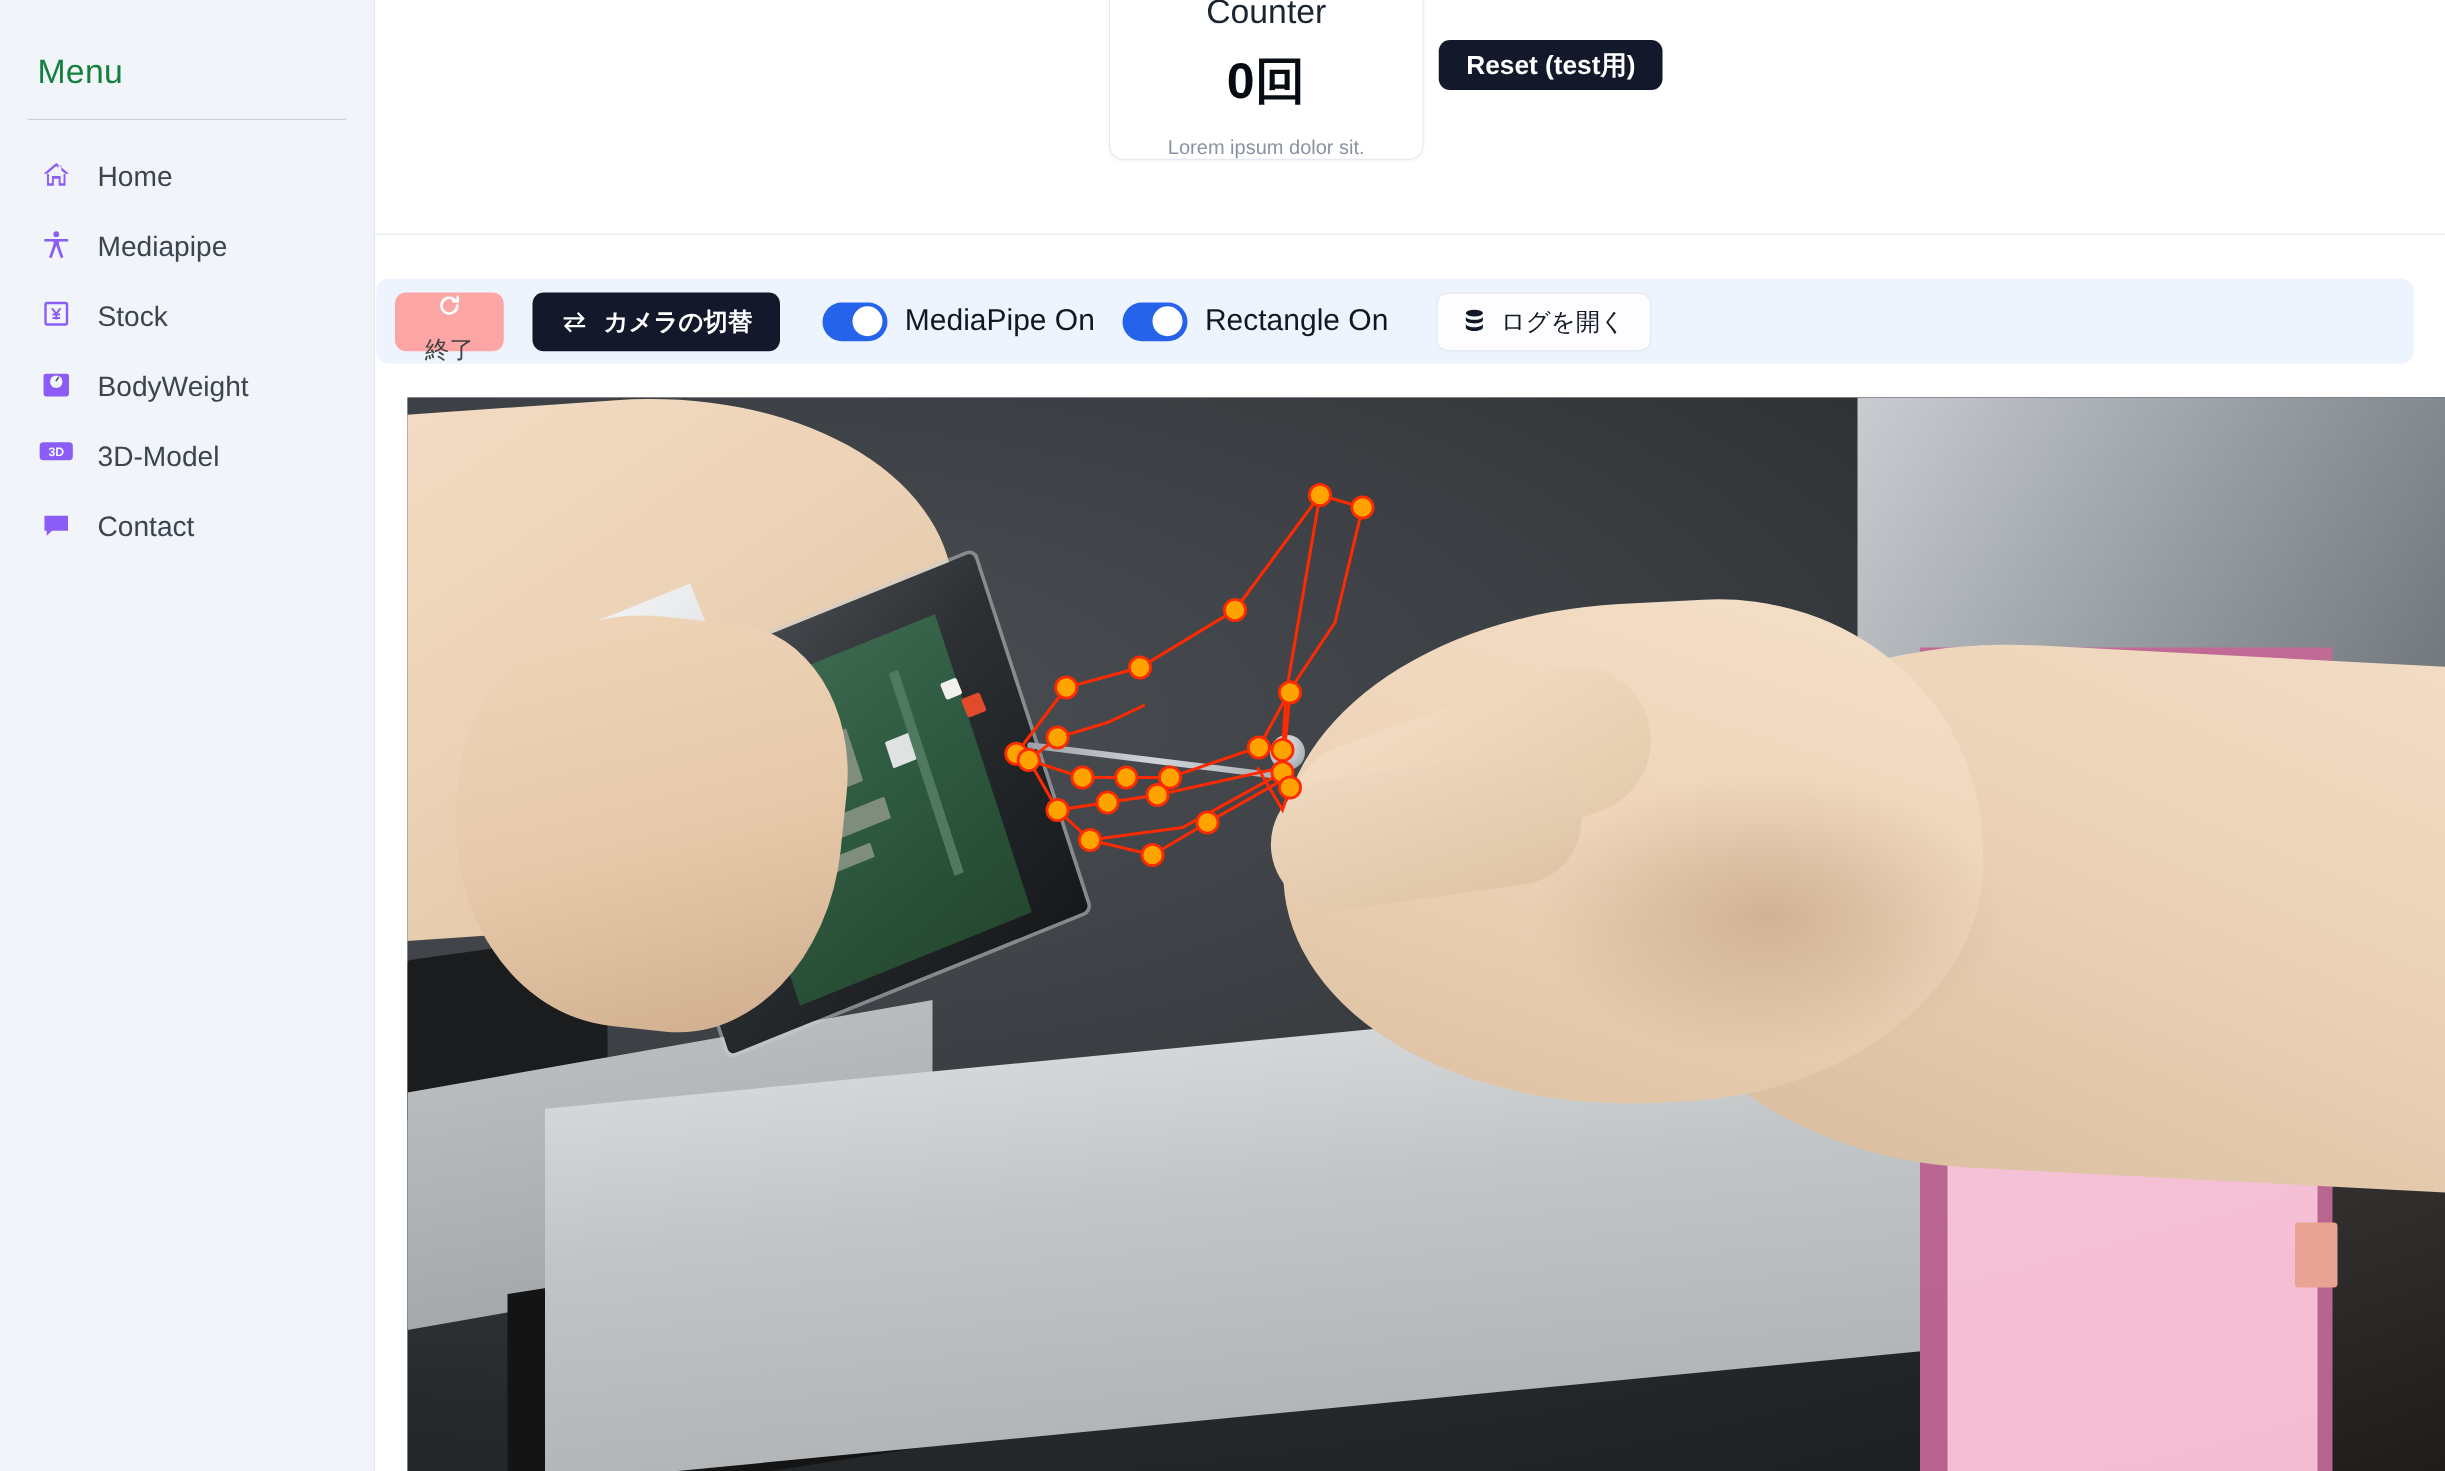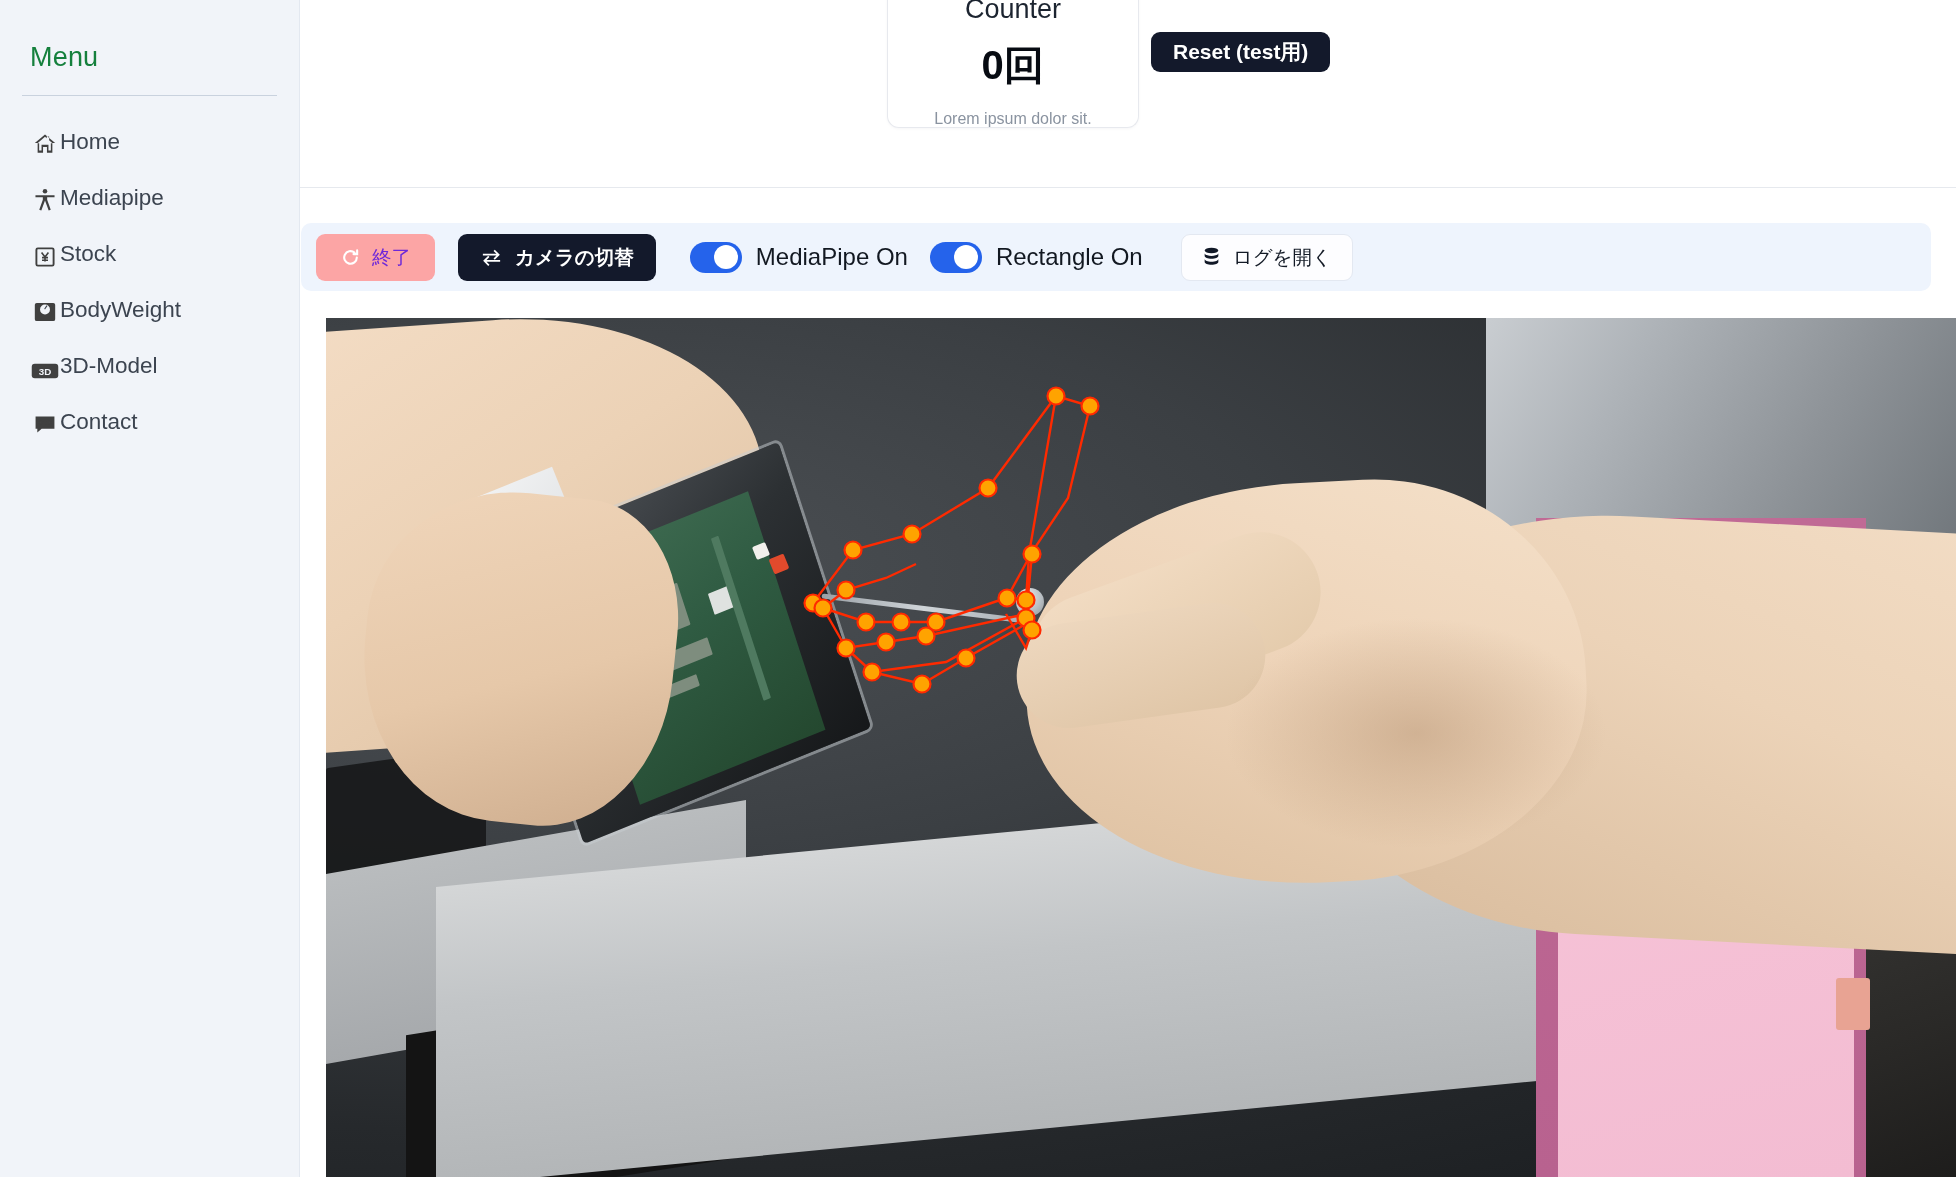--- a/index.html
+++ b/index.html
@@ -19,28 +19,28 @@
     padding: 0 22px;
     flex: 0 0 300px;
   }
   .sidebar-title {
     font-size: 27px; color: #15803d; font-weight: 400;
     padding: 42px 0 22px 8px; letter-spacing: .2px;
   }
   .sidebar-divider { height: 1px; background: #c9d2de; margin: 0 0 22px 0; }
   .nav-list { display: flex; flex-direction: column; gap: 8px; }
   .nav-item {
-    display: flex; align-items: center; 
+    display: flex; align-items: center; gap: 18px;
     padding: 9px 8px; border-radius: 8px; cursor: pointer;
     color: #3c4450; text-decoration: none;
   }
   .nav-icon {
     width: 30px; height: 30px; flex: 0 0 30px;
-    display: flex; align-items: flex-end; justify-content: center;
-    color: #404040;
+    display: flex; align-items: flex-start; justify-content: center;
+    color: #8b5cf6;
   }
   .nav-icon svg { display: block; }
   .nav-label { font-size: 22.5px; color: #3c4450; line-height: 1; }
 
   
   .main { flex: 1 1 auto; position: relative; background: #fff; height: 1177px; overflow: hidden; }
 
   
   .top-strip {
     position: relative; height: 188px;
@@ -78,24 +78,24 @@
   .toolbar {
     position: absolute; left: 1px; top: 223px;
     width: 1630px; height: 68px;
     background: #eef4fd;
     border-radius: 10px;
     display: flex; align-items: center;
     padding: 0 15px; gap: 0;
   }
   .btn-stop {
     display: flex; align-items: center; gap: 11px;
-    background: #fca5a5; color: #6d28d9;
+    background: #fca5a5; color: #404040;
     border: none; border-radius: 9px;
     height: 47px; padding: 0 24px;
-    font-size: 19.5px; cursor: pointer; white-space: nowrap;
+    font-size: 19.5px; cursor: pointer; white-space: nowrap; flex-direction: column;
   }
   .btn-stop .gl { color: #fff; font-size: 20px; line-height: 1; display:flex; }
   .btn-camera {
     display: flex; align-items: center; gap: 12px;
     background: #13192b; color: #fff;
     border: none; border-radius: 9px;
     height: 47px; padding: 16px 22px; margin-left: 23px;
     font-size: 19.5px; font-weight: 700; cursor: pointer; white-space: nowrap;
   }
   .toggle-group { display: flex; align-items: center; gap: 14px; margin-left: 34px; cursor: pointer; }

